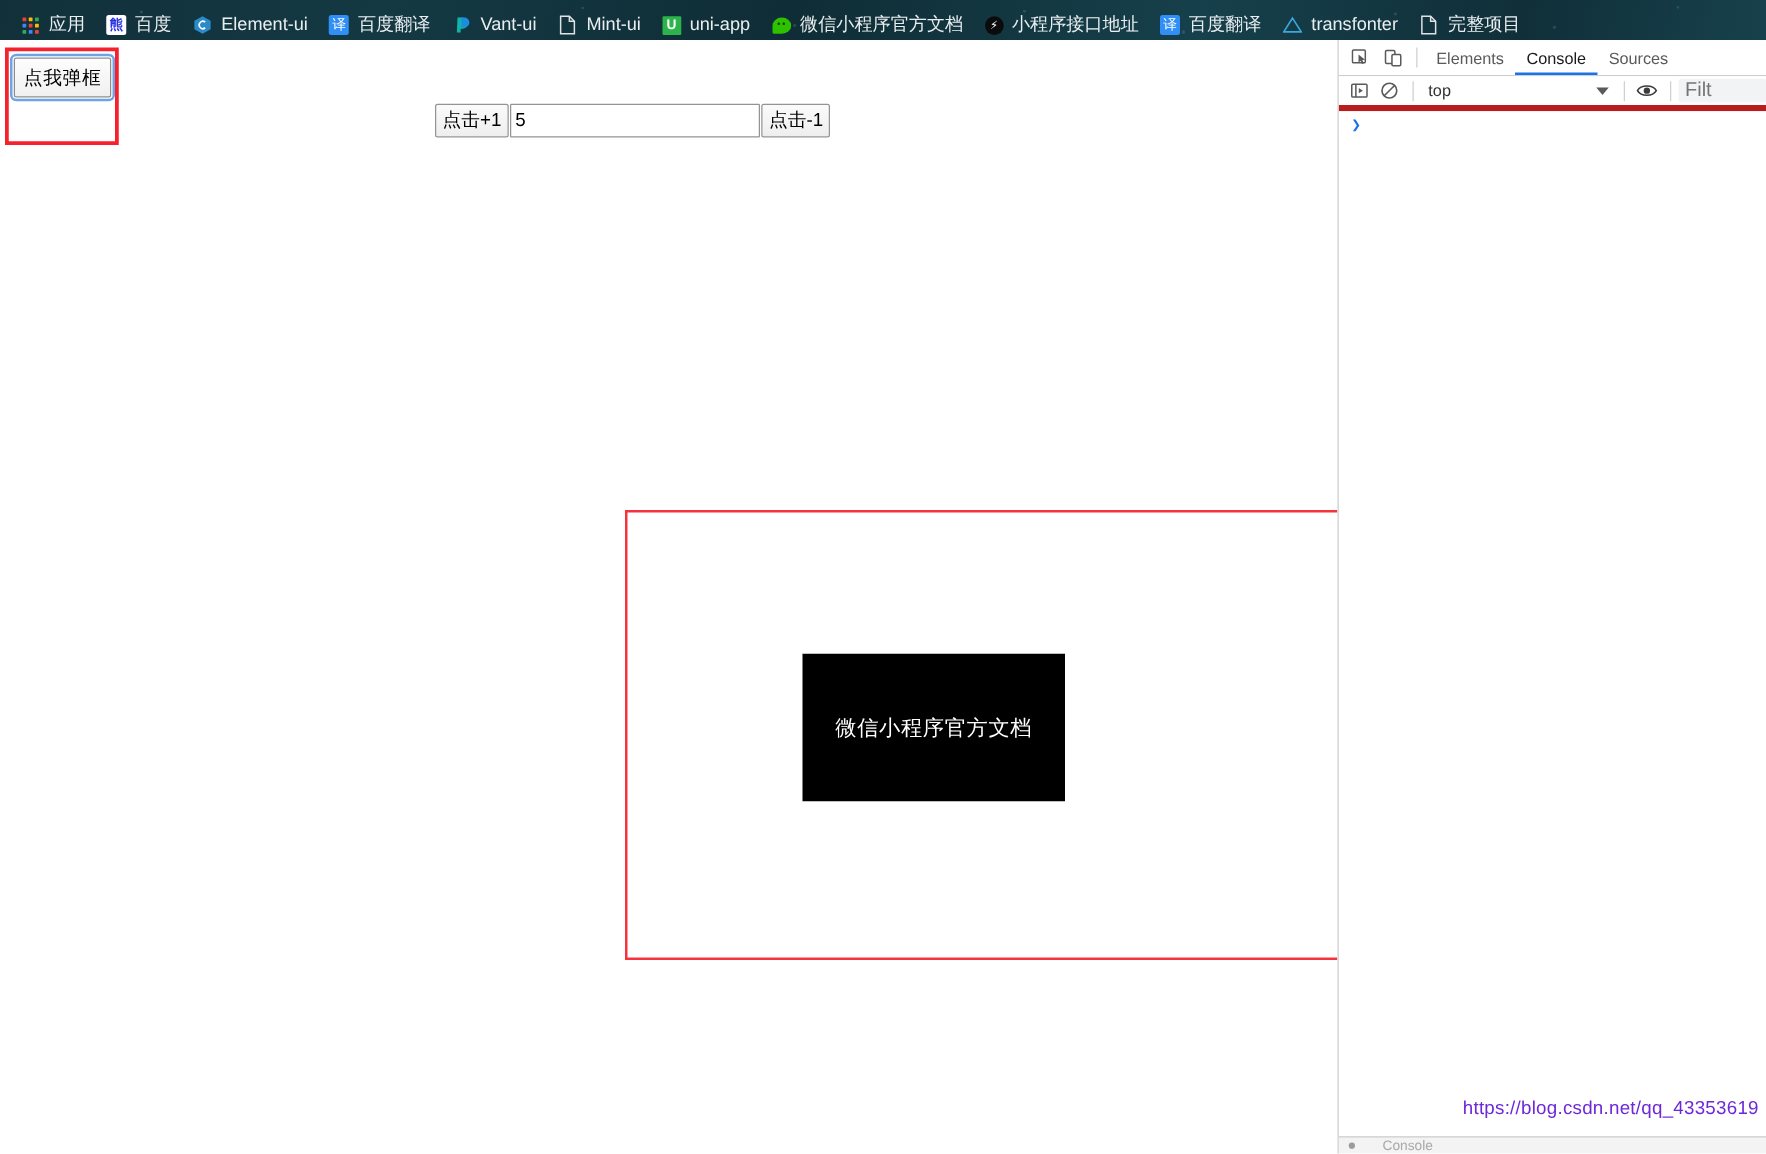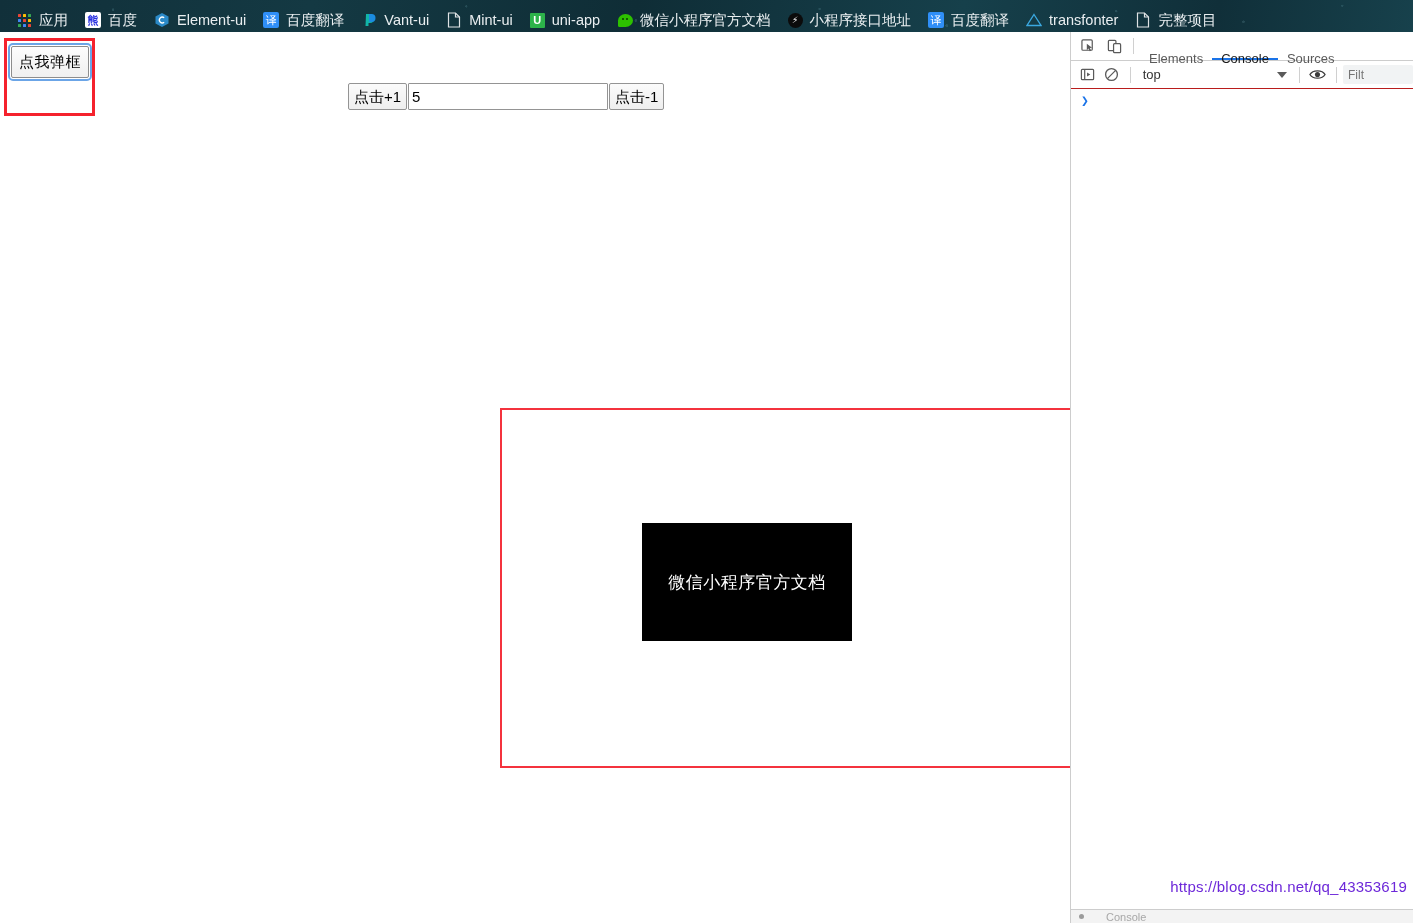--- a/index.html
+++ b/index.html
@@ -276,36 +276,36 @@
   }
   .dt-sep {
     width: 1px;
     height: 16px;
     background: #d0d0d0;
     margin: 0 6px;
   }
   .dt-tab {
     font-size: 13px;
     color: #5a5a5a;
-    padding: 12px 9px;
+    padding: 0 9px;
     height: 28px;
     line-height: 30px;
     cursor: pointer;
     box-sizing: border-box;
     white-space: nowrap;
   }
   .dt-tab.active {
     color: #1a1a1a;
     border-bottom: 2px solid #1a73e8;
   }
   #devtools-filterbar {
     height: 28px;
     display: flex;
     align-items: center;
-    border-bottom: 1px solid #b91c1c;
+    border-bottom: 5px solid #b91c1c;
     padding-left: 4px;
     box-sizing: border-box;
     background: #fff;
   }
   #context-select {
     font-size: 13px;
     color: #333;
     padding-left: 6px;
     display: flex;
     align-items: center;
@@ -319,21 +319,21 @@
     border-right: 5px solid transparent;
     border-top: 6px solid #5a5a5a;
     margin-right: 6px;
   }
   #filter-input {
     border: none;
     outline: none;
     background: #f1f3f4;
     border-radius: 2px;
     height: 19px;
-    font-size: 12px;
+    font-size: 16px;
     color: #5f6368;
     padding: 0 5px;
     width: 70px;
     font-family: "Liberation Sans", "DejaVu Sans", sans-serif;
     box-sizing: border-box;
   }
   #console-messages {
     position: relative;
     background: #fff;
   }

